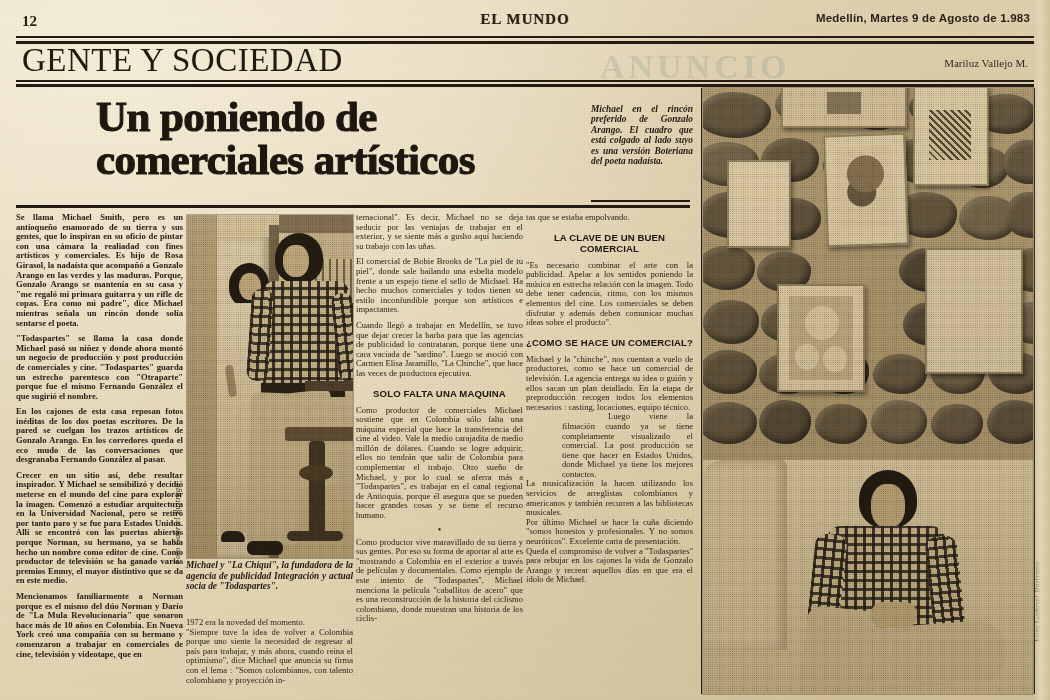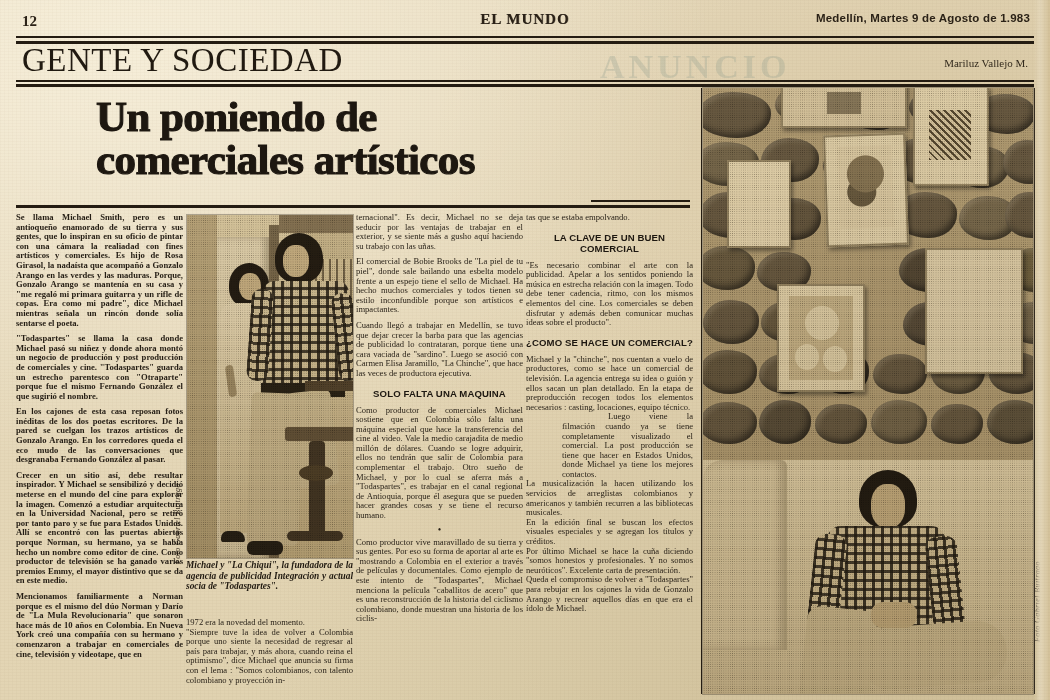--- a/index.html
+++ b/index.html
@@ -272,20 +272,21 @@
     <div class="plaid" style="position:absolute;left:226px;top:448px;width:32px;height:94px;border-radius:12px;transform:rotate(-6deg);"></div>
     <div class="pants" style="position:absolute;left:96px;top:520px;width:70px;height:180px;border-radius:14px;transform:rotate(6deg);"></div>
     <div class="pants" style="position:absolute;left:156px;top:536px;width:148px;height:62px;border-radius:30px;transform:rotate(-4deg);"></div>
     <div class="skin" style="position:absolute;left:168px;top:514px;width:46px;height:26px;border-radius:12px;"></div>
 
     <div class="halftone"></div>
       <div class="tint"></div>
   </div>
   <div class="credit" style="left:1034px;top:512px;height:130px;">Foto Gabriel Buitrago</div>
 
+  <div class="capB">Michael en el rincón preferido de Gonzalo Arango. El cuadro que está colgado al lado suyo es una versión Boteriana del poeta nadaísta.</div>
 
   <div class="col" id="c1">
     <p>Se llama Michael Smith, pero es un antioqueño enamorado de su tierra y sus gentes, que lo inspiran en su oficio de pintar con una cámara la realiadad con fines artísticos y comerciales. Es hijo de Rosa Girasol, la nadaísta que acompañó a Gonzalo Arango en las verdes y las maduras. Porque, Gonzalo Arango se mantenía en su casa y "me regaló mi primara guitarra y un rifle de copas. Era como mi padre", dice Michael mientras señala un rincón donde solía sentarse el poeta.</p>
     <p>"Todaspartes" se llama la casa donde Michael pasó su niñez y donde ahora montó un negocio de producción y post producción de comerciales y cine. "Todaspartes" guarda un estrecho parentesco con "Otraparte" porque fue el mismo Fernando González el que sugirió el nombre.</p>
     <p>En los cajones de esta casa reposan fotos inéditas de los dos poetas escritores. De la pared se cuelgan los trazos artísticos de Gonzalo Arango. En los corredores queda el eco mudo de las conversaciones que desgranaba Fernando González al pasar.</p>
     <p>Crecer en un sitio así, debe resultar inspirador. Y Michael se sensibilizó y decidió meterse en el mundo del cine para explorar la imagen. Comenzó a estudiar arquitectura en la Universidad Nacional, pero se retiró por tanto paro y se fue para Estados Unidos. Allí se encontró con las puertas abiertas porque Norman, su hermano, ya se había hecho un nombre como editor de cine. Como productor de televisión se ha ganado varios premios Emmy, el mayor distintivo que se da en este medio.</p>
     <p>Mencionamos familiarmente a Norman porque es el mismo del dúo Norman y Darío de "La Mula Revolucionaria" que sonaron hace más de 10 años en Colombia. En Nueva York creó una compañía con su hermano y comenzaron a trabajar en comerciales de cine, televisión y videotape, que en</p>
   </div>
 
   <div class="col" id="c2" style="top:618px;height:80px;">
@@ -305,21 +306,20 @@
   </div>
 
   <div class="col" id="c4">
     <p class="tight">tas que se estaba empolvando.</p>
     <span class="sub">LA CLAVE DE UN BUEN COMERCIAL</span>
     <p>"Es necesario combinar el arte con la publicidad. Apelar a los sentidos poniendo la música en estrecha relación con la imagen. Todo debe tener cadencia, ritmo, con los mismos elementos del cine. Los comerciales se deben disfrutar y además deben comunicar muchas ideas sobre el producto".</p>
     <span class="sub">¿COMO SE HACE UN COMERCIAL?</span>
     <p class="tight">Michael y la "chinche", nos cuentan a vuelo de productores, como se hace un comercial de televisión. La agencia entrega su idea o guión y ellos sacan un plan detallado. En la etapa de preproducción recogen todos los elementos necesarios : casting, locaciones, equipo técnico.</p>
     <p class="tight" style="text-indent:46px;margin-left:36px;">Luego viene la filmación cuando ya se tiene completamente visualizado el comercial. La post producción se tiene que hacer en Estados Unidos, donde Michael ya tiene los mejores contactos.</p>
     <p class="tight">La musicalización la hacen utilizando los servicios de arreglistas colombianos y americanos y también recurren a las bibliotecas musicales.</p>
-    <p class="tight">En la edición final se buscan los efectos visuales especiales y se agregan los títulos y créditos.</p>
     <p class="tight">Por último Michael se hace la cuña diciendo "somos honestos y profesionales. Y no somos neuróticos". Excelente carta de presentación.</p>
     <p class="tight">Queda el compromiso de volver a "Todaspartes" para rebujar en los cajones la vida de Gonzalo Arango y recrear aquellos días en que era el ídolo de Michael.</p>
   </div>
 
   <div style="position:absolute;left:701px;top:88px;width:1.4px;height:606px;background:#241c12;"></div>
   <div style="position:absolute;left:1034px;top:88px;width:1.4px;height:606px;background:#241c12;"></div>
 
   <div class="edgefold"></div>
 </div>
 

